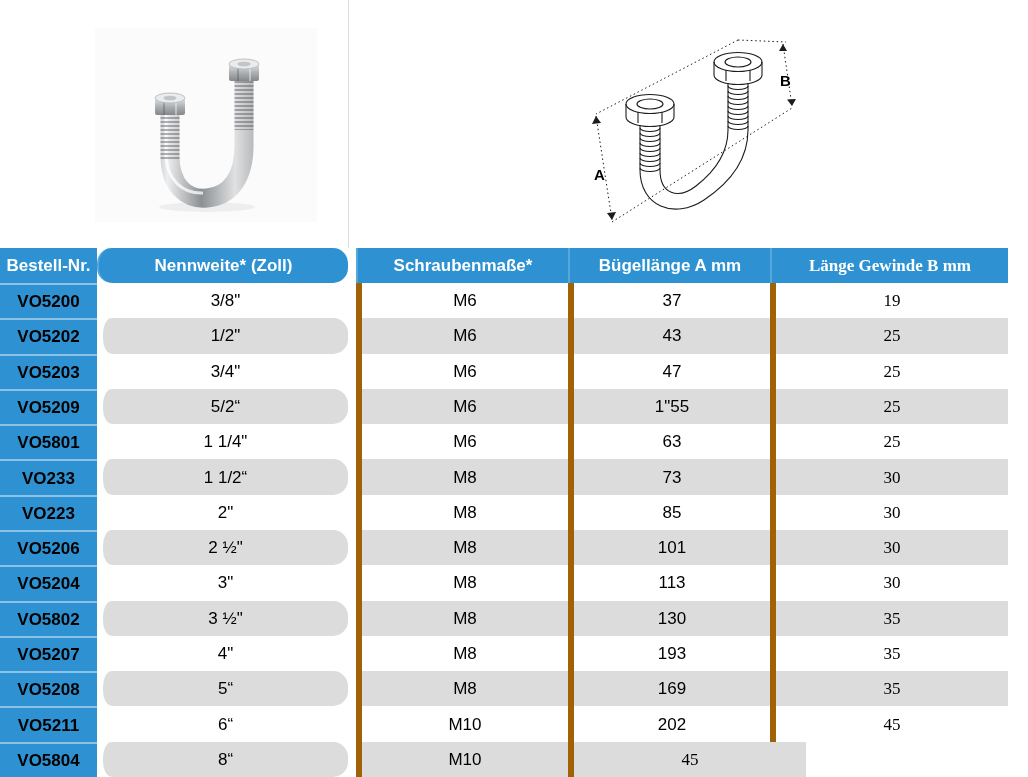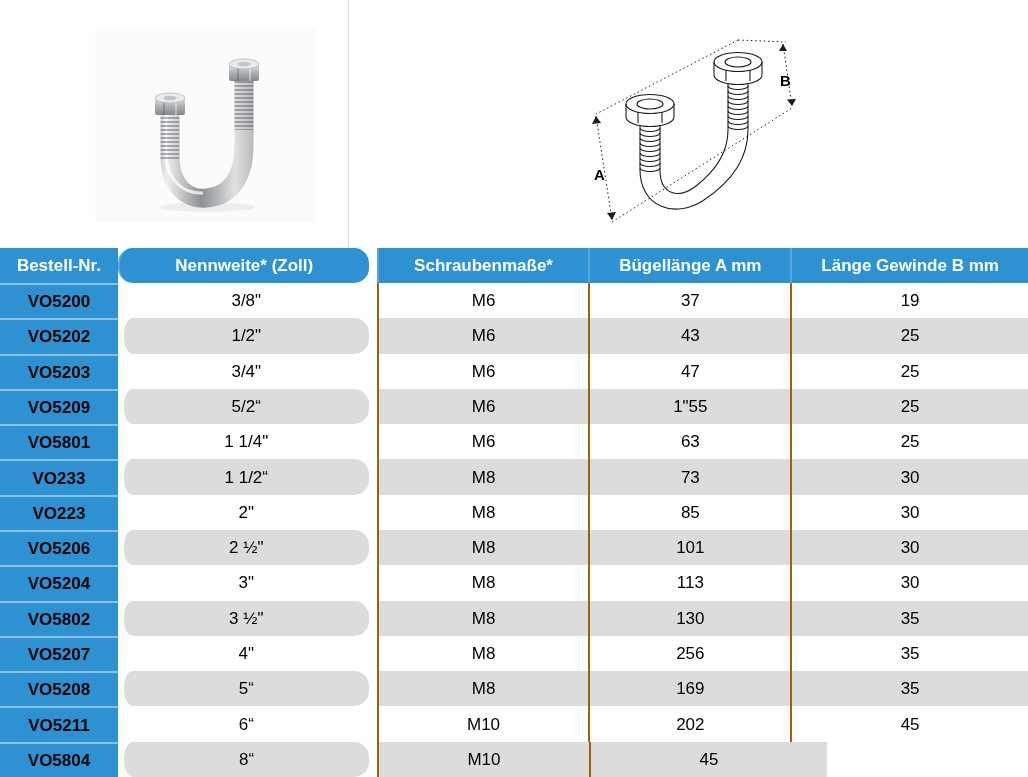--- a/index.html
+++ b/index.html
@@ -11,31 +11,31 @@
   .top-section{position:absolute;left:0;top:0;width:1028px;height:248px;background:#fff;}
   .v-divider{position:absolute;left:348px;top:0;width:1px;height:248px;background:#dcdcdc;}
   .photo-wrap{position:absolute;left:95px;top:28px;width:222px;height:194px;}
   .diagram-wrap{position:absolute;left:586px;top:28px;width:214px;height:202px;}
   
   .catalog-table{position:absolute;left:0;top:248px;width:1028px;height:529px;display:flex;flex-direction:column;}
   .t-row{display:flex;flex:1;min-height:0;}
   .t-row.header{flex:0 0 35px;}
   .cell{display:flex;align-items:center;justify-content:center;box-sizing:border-box;
         font-size:17px;line-height:1;white-space:nowrap;}
-  .c1{width:118px;}
+  .c1{width:97px;}
   .c2{width:251px;border-radius:15px;}
   .c3{width:212px;margin-left:8px;}
   .c4{width:202px;}
-  .c5{width:238px;}
+  .c5{width:238px;font-family:Liberation Serif, serif;}
   .header .cell{background:#2e91d2;color:#fff;font-weight:bold;}
   .header .c2,.header .c3,.header .c4,.header .c5{border-left:2px solid #56a7db;}
   .body-row .c1{background:#2e91d2;color:#fff;font-weight:bold;border-top:2px solid rgba(255,255,255,0.45);}
   .body-row .cell{color:#000;}
   .body-row .c2{border-left:6px solid #fff;}
-  .body-row .c3,.body-row .c4,.body-row .c5{border-left:2px solid #a16207;}
+  .body-row .c3,.body-row .c4,.body-row .c5{border-left:6px solid #a16207;}
   .body-row.alt .c2,.body-row.alt .c3,.body-row.alt .c4,.body-row.alt .c5{background:#dcdcdc;}
   svg text{font-family:"Liberation Sans","DejaVu Sans",sans-serif;}
 </style>
 </head>
 <body>
 
 <div class="top-section">
 
   <div class="photo-wrap">
     <svg width="222" height="194" viewBox="0 0 222 194">
@@ -215,21 +215,21 @@
     <div class="cell c2">3 ½"</div>
     <div class="cell c3">M8</div>
     <div class="cell c4">130</div>
     <div class="cell c5">35</div>
   </div>
 
   <div class="t-row body-row">
     <div class="cell c1">VO5207</div>
     <div class="cell c2">4"</div>
     <div class="cell c3">M8</div>
-    <div class="cell c4">256</div>
+    <div class="cell c4">193</div>
     <div class="cell c5">35</div>
   </div>
 
   <div class="t-row body-row alt">
     <div class="cell c1">VO5208</div>
     <div class="cell c2">5“</div>
     <div class="cell c3">M8</div>
     <div class="cell c4">169</div>
     <div class="cell c5">35</div>
   </div>

